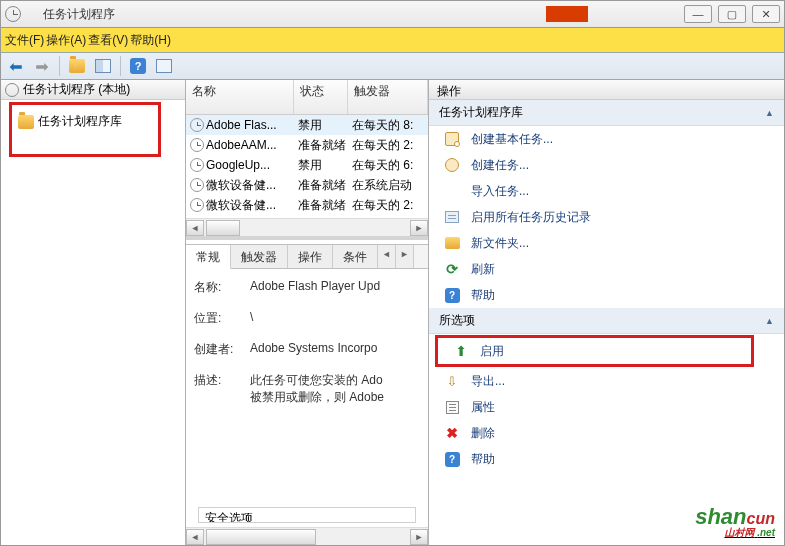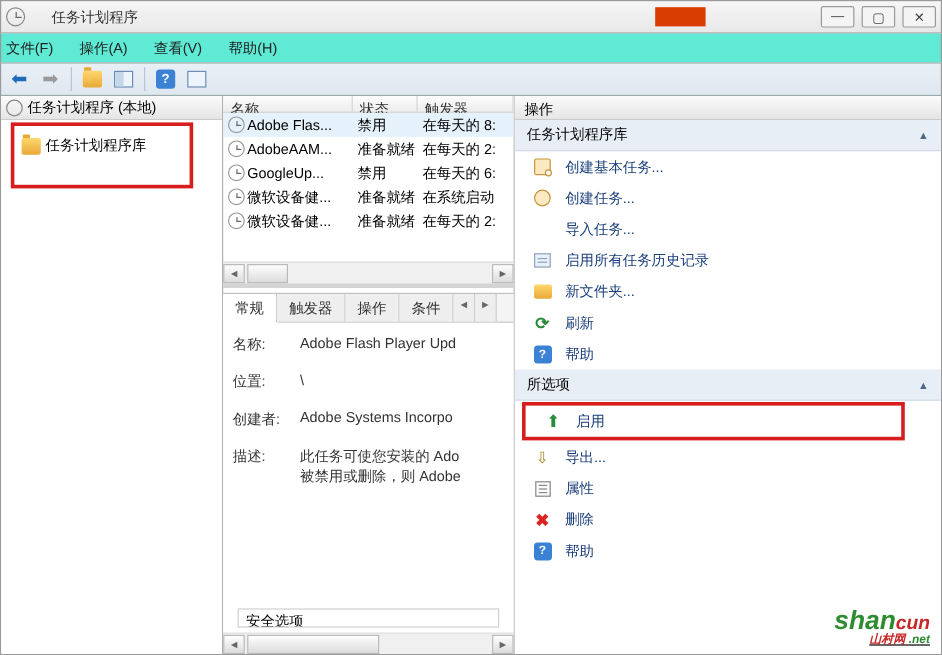--- a/index.html
+++ b/index.html
@@ -9,21 +9,21 @@
 .titlebar { height: 28px; background: linear-gradient(#f6f6f6, #e8e8e8); border: 1px solid #999; display: flex; align-items: center; padding: 0 4px; gap: 16px; }
 .titlebar .ticon { width: 16px; height: 16px; border: 1px solid #888; border-radius: 50%; margin-right: 6px; position: relative; }
 .titlebar .ticon::before { content: ""; position: absolute; width: 5px; height: 1px; background: #666; top: 7px; left: 7px; }
 .titlebar .ticon::after { content: ""; position: absolute; width: 1px; height: 5px; background: #666; top: 3px; left: 7px; }
 .titlebar .title { flex: 1; color: #333; }
 .titlebar .redblock { width: 42px; height: 16px; background: #d93c00; color: #fff; font-size: 10px; text-align: center; margin-right: 80px; filter: blur(0.5px); }
 .winbtns { display: flex; gap: 6px; }
 .winbtn { width: 28px; height: 18px; border: 1px solid #999; background: #f4f4f4; display: flex; align-items: center; justify-content: center; font-size: 11px; color: #444; border-radius: 2px; cursor: default; }
 
 
-.menubar { height: 24px; background: #5eead4; border-left: 1px solid #999; border-right: 1px solid #999; display: flex; align-items: center; padding: 0 4px; gap: 22px; }
+.menubar { height: 24px; background: #fde047; border-left: 1px solid #999; border-right: 1px solid #999; display: flex; align-items: center; padding: 0 4px; gap: 2px; }
 .menubar span { color: #222; cursor: default; }
 
 
 .toolbar { height: 28px; background: linear-gradient(#e9eff6, #dfe7f0); border: 1px solid #9aa; border-left: 1px solid #999; border-right: 1px solid #999; display: flex; align-items: center; padding: 0 4px; gap: 4px; }
 .tbtn { width: 22px; height: 22px; display: flex; align-items: center; justify-content: center; border-radius: 2px; }
 .arrow-l { color: #1e6db8; font-size: 16px; }
 .arrow-r { color: #999; font-size: 16px; }
 .sep { width: 1px; height: 20px; background: #b8c4d4; margin: 0 2px; }
 .icon-folder { width: 16px; height: 14px; background: linear-gradient(#ffd76e,#e8a836); border-radius: 2px; position: relative; }
 .icon-folder::before { content:""; position:absolute; top:-3px; left:1px; width:6px; height:3px; background:#e8a836; border-radius:1px 1px 0 0; }
@@ -40,21 +40,21 @@
 .tree-hdr { height: 20px; background: linear-gradient(#fbfbfb,#e5e5e5); border-bottom: 1px solid #ccc; display: flex; align-items: center; padding: 0 4px; gap: 4px; }
 .tree-hdr .ticon { width: 14px; height: 14px; border: 1px solid #888; border-radius: 50%; }
 .red-box1 { border: 3px solid #d71d1d; margin: 2px 24px 2px 8px; padding: 6px 4px 22px 4px; }
 .tree-item { display: flex; align-items: center; gap: 4px; padding: 2px; }
 
 
 .middle { width: 243px; display: flex; flex-direction: column; border-right: 1px solid #b0b0b0; }
 
 
 .tasklist { height: 160px; border-bottom: 4px solid #d4d4d4; display: flex; flex-direction: column; margin-bottom: 4px; }
-.tasklist .cols { display: flex; height: 14px; background: linear-gradient(#fdfdfd,#ececec); border-bottom: 1px solid #ccc; }
+.tasklist .cols { display: flex; height: 35px; background: linear-gradient(#fdfdfd,#ececec); border-bottom: 1px solid #ccc; }
 .tasklist .col { border-right: 1px solid #d6d6d6; padding: 3px 6px; color: #333; }
 .tasklist .col.c1 { width: 108px; }
 .tasklist .col.c2 { width: 54px; }
 .tasklist .col.c3 { flex: 1; }
 .tasklist .rows { flex: 1; overflow: hidden; }
 .task-row { display: flex; align-items: center; height: 20px; }
 .task-row.sel { background: #e5f1fb; }
 .task-row .c1 { width: 108px; padding-left: 4px; display: flex; align-items: center; gap: 2px; }
 .task-row .c2 { width: 54px; padding-left: 4px; }
 .task-row .c3 { flex: 1; padding-left: 4px; }

